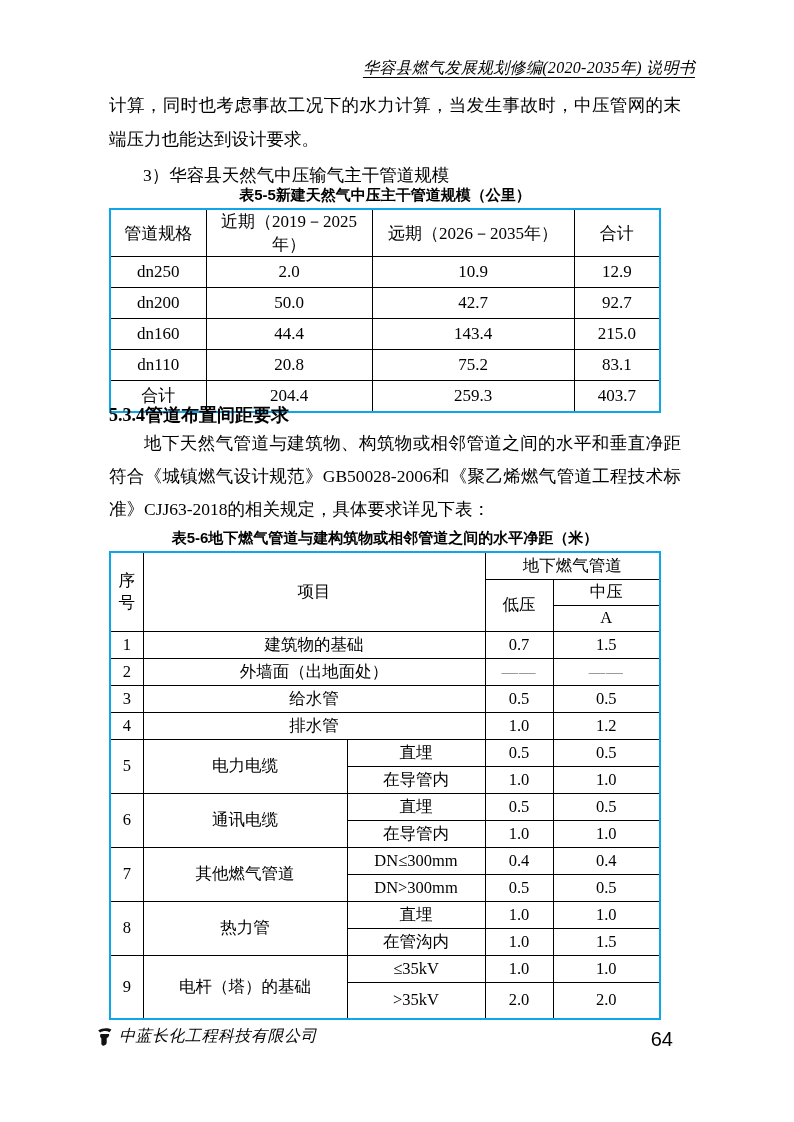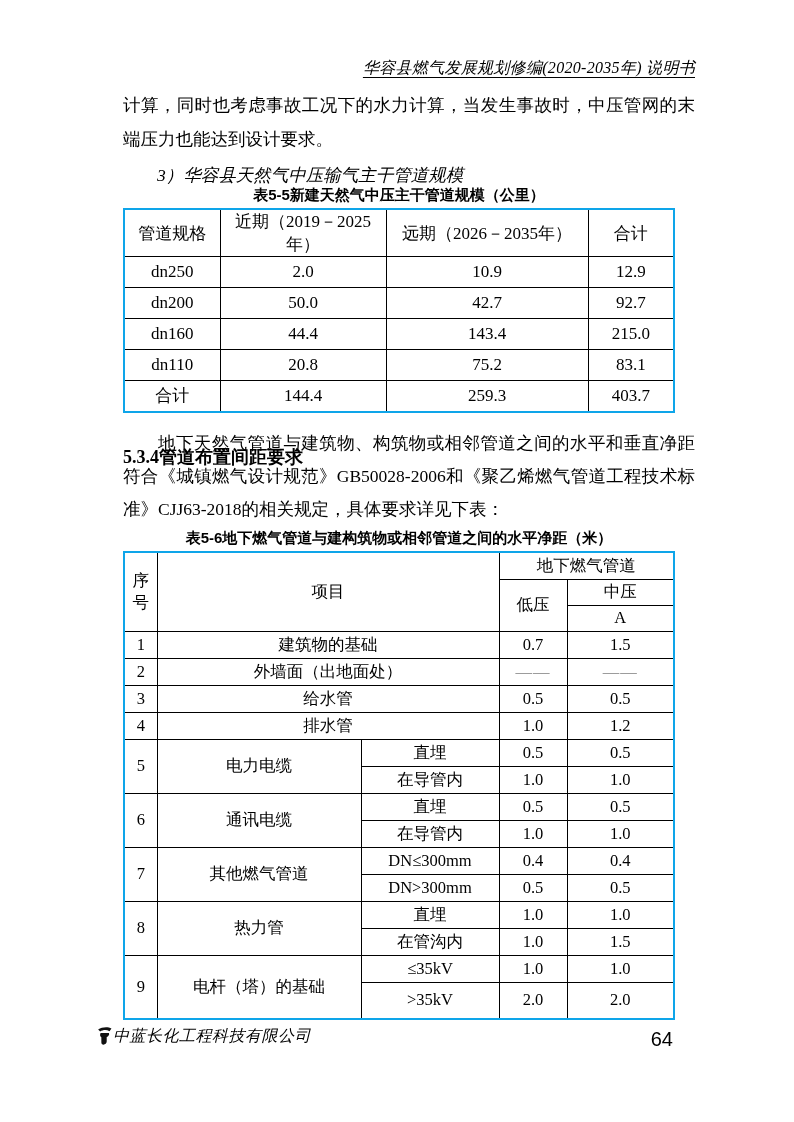--- a/index.html
+++ b/index.html
@@ -10,30 +10,30 @@
     overflow:hidden; margin:0 auto;padding-left:8px;
   }
   
   .header-title {
     position:absolute; top:58px; right:99px;
     font-size:16px; font-style:italic;
     text-decoration:underline; text-underline-offset:4px;
     letter-spacing:0.3px;
   }
   
-  .blk { position:absolute; left:123px; width:572px; }
+  .blk { position:absolute; left:109px; width:572px; }
   .para { font-size:17.5px; line-height:34px; text-align:justify; }
   .para2 { line-height:33px; text-indent:35px; }
   .list-item { font-size:17.5px; line-height:34px; padding-left:34px; }
   .tbl-title {
     width:552px; text-align:center;
     font-family:Liberation Sans, sans-serif;
     font-weight:bold; font-size:15px; line-height:22px;
   }
-  .section-heading { font-size:18px; font-weight:bold; line-height:24px;margin-top:42px; }
+  .section-heading { font-size:18px; font-weight:bold; line-height:24px; }
   .section-heading .num { font-family:"Liberation Serif",serif; }
   .section-heading .ttl { font-family:"Liberation Sans","DejaVu Sans",sans-serif; }
   
   table.doc-table {
     border-collapse:collapse; table-layout:fixed; width:552px;
     border:2px solid #0ea5e9;
   }
   table.doc-table td {
     border:1px solid #000; text-align:center; vertical-align:middle;
     font-size:17px; padding:0 2px; overflow:hidden;
@@ -41,40 +41,40 @@
   table.t1 td { height:31px; }
   table.t1 tr.hrow td { height:33px; }
   table.t2 td { height:27px; font-size:16.5px; }
   table.t2 tr.hr1 td { height:27px; }
   table.t2 tr.hr2 td, table.t2 tr.hr3 td { height:26px; }
   table.t2 tr.tall td { height:37px;margin-top:15px; }
   td.muted { color:#8c8c8c; letter-spacing:1px; }
   
   .footer-left {
     position:absolute; left:96px; top:1026px;
-    display:flex; align-items:flex-start; 
+    display:flex; align-items:flex-end; gap:6px;
   }
   .footer-company { font-size:16px; font-style:italic; letter-spacing:0.5px; }
   .logo { width:17px; height:20px; display:inline-block; }
   .logo svg { display:block; width:100%; height:100%; fill:#111; }
   .page-number {
     position:absolute; right:121px; top:1028px;
     font-family:"Liberation Sans","DejaVu Sans",sans-serif; font-size:20px;
   }
 </style>
 </head>
 <body>
 
 <div class="page">
 
   <div class="header-title">华容县燃气发展规划修编(2020-2035年) 说明书</div>
 
   <p class="blk para" style="top:88px;">计算，同时也考虑事故工况下的水力计算，当发生事故时，中压管网的末端压力也能达到设计要求。</p>
 
-  <p class="blk list-item" style="top:158px;font-style:italic;">3）华容县天然气中压输气主干管道规模</p>
+  <p class="blk list-item" style="top:158px;">3）华容县天然气中压输气主干管道规模</p>
 
   <div class="blk tbl-title" style="top:184px;">表5-5新建天然气中压主干管道规模（公里）</div>
 
   <table class="doc-table t1 blk" style="top:208px;">
     <colgroup>
         <col style="width:96px">
         <col style="width:166px">
         <col style="width:202px">
         <col style="width:86px">
       </colgroup>
@@ -104,21 +104,21 @@
       <td>215.0</td>
     </tr>
     <tr>
       <td>dn110</td>
       <td>20.8</td>
       <td>75.2</td>
       <td>83.1</td>
     </tr>
     <tr>
       <td>合计</td>
-      <td>144.4</td>
+      <td>204.4</td>
       <td>259.3</td>
       <td>403.7</td>
     </tr>
   </tbody>
     </table>
 
   <div class="blk section-heading" style="top:403px;">
     <span class="num">5.3.4</span><span class="ttl">管道布置间距要求</span>
   </div>
 

